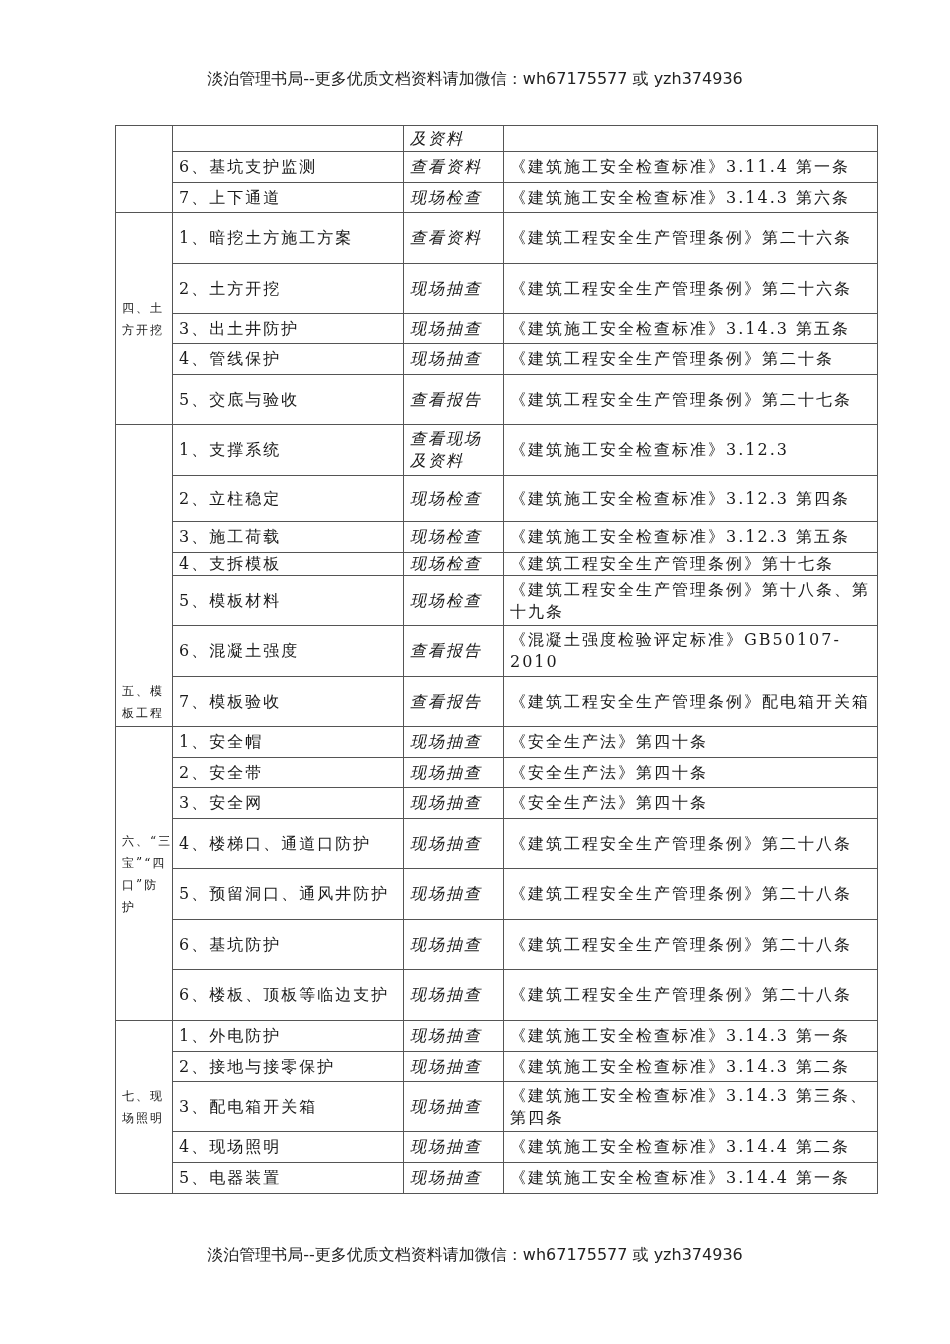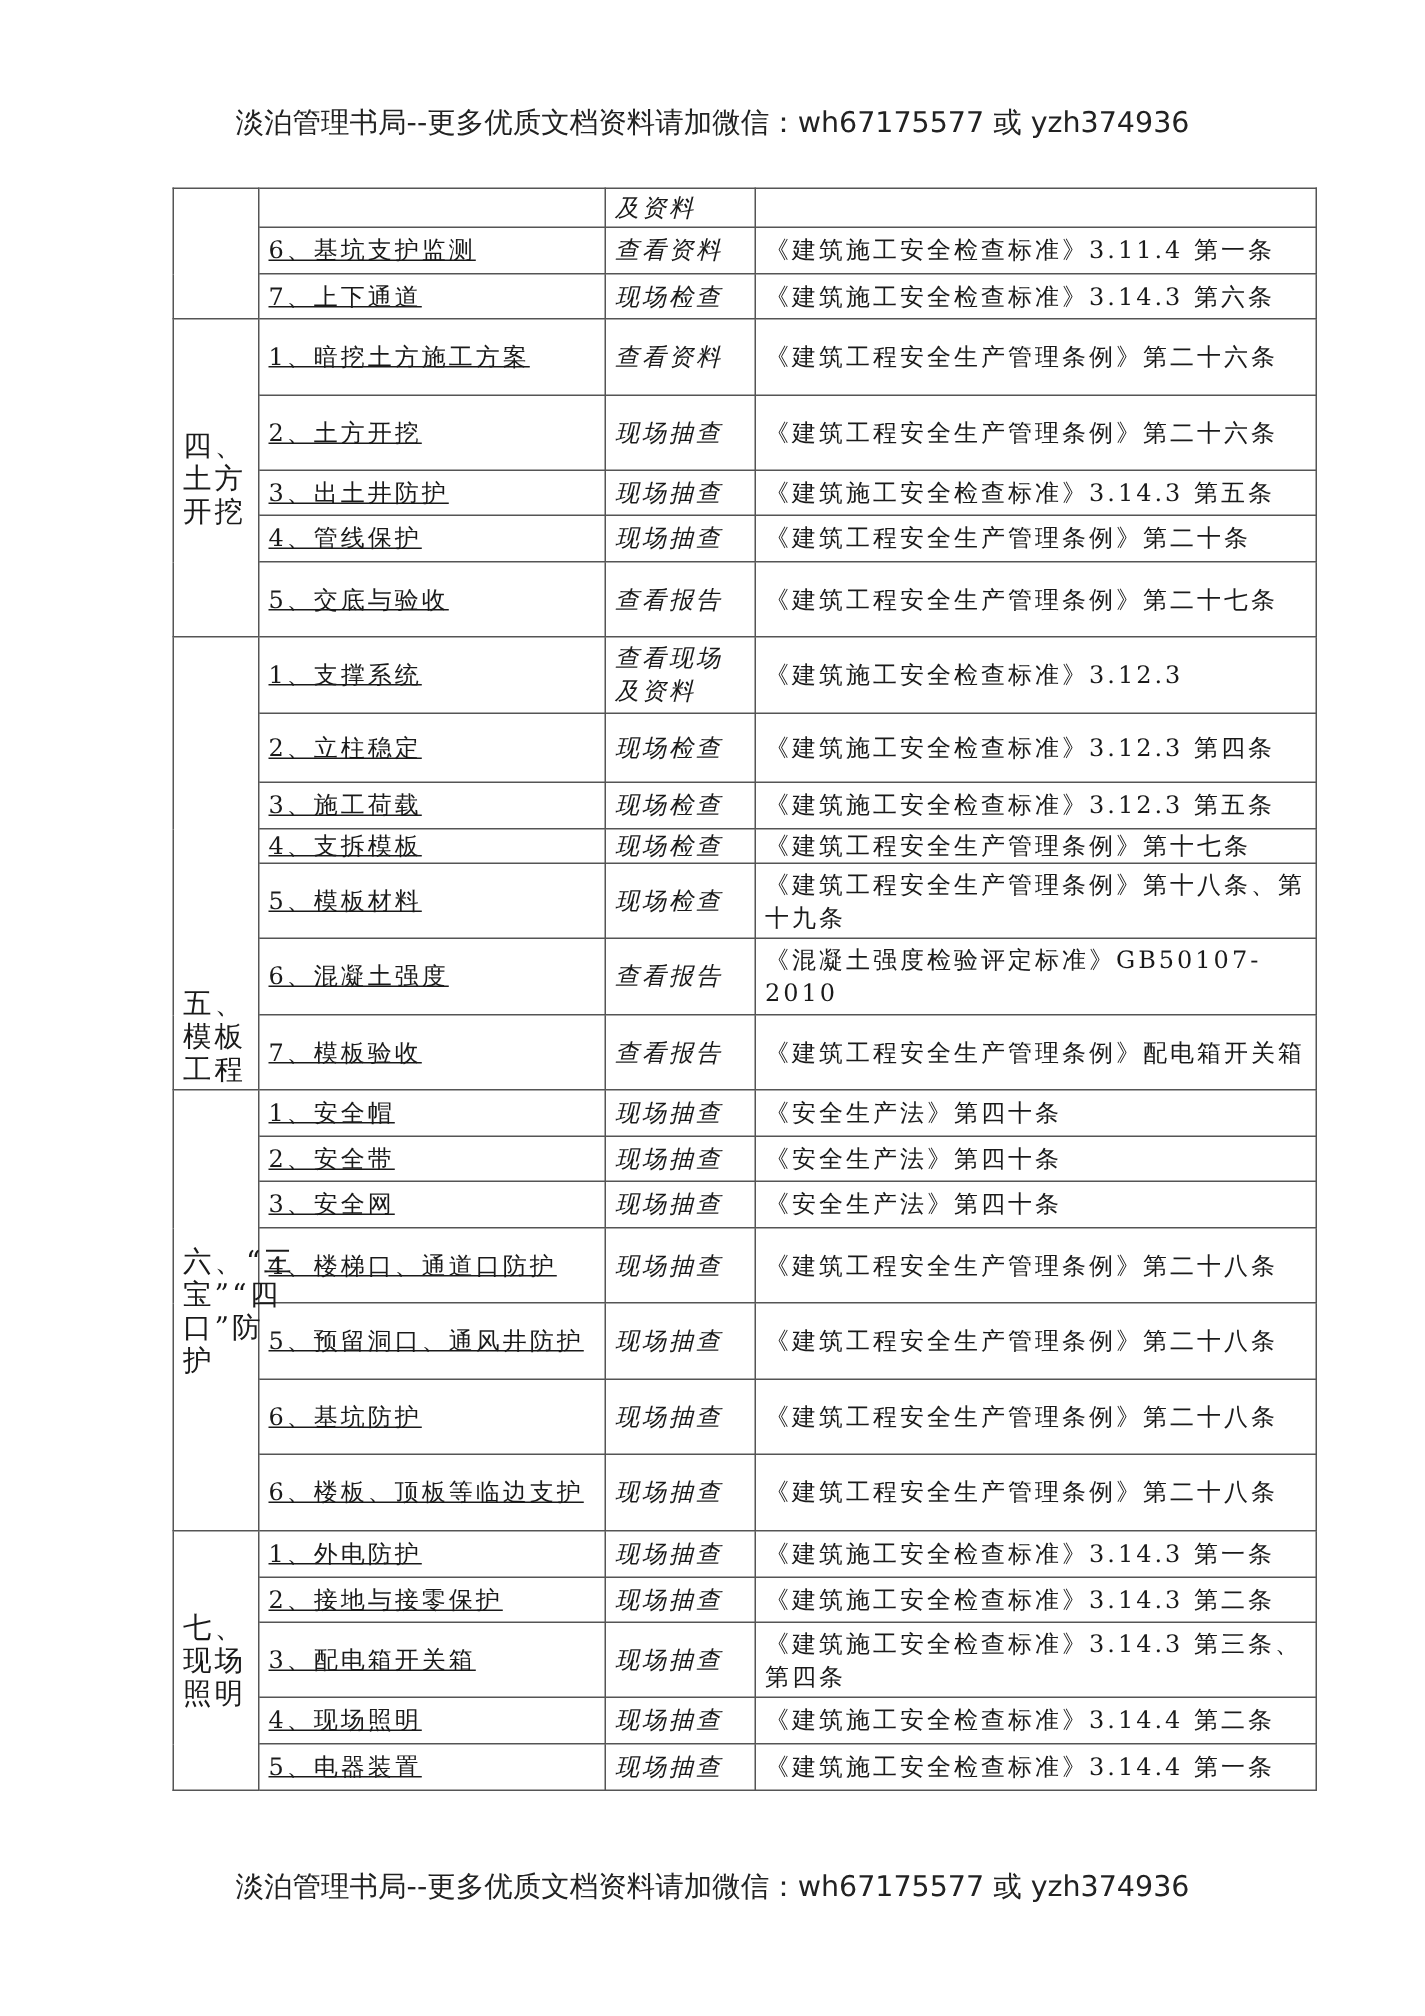--- a/index.html
+++ b/index.html
@@ -1,30 +1,30 @@
 <!DOCTYPE html>
 <html><head>
 <meta charset="utf-8">
 <style>
   html, body { margin: 0; padding: 0; background: #ffffff; }
   body { width: 950px; height: 1344px; position: relative; overflow: hidden;
          font-family: "DejaVu Serif", "Liberation Serif", serif; color: #1a1a1a; }
   .hdr, .ftr { position: absolute; left: 0; width: 950px; text-align: center;
-               font-family: "DejaVu Sans", "Liberation Sans", sans-serif; font-size: 19px; color: #222; }
+               font-family: "DejaVu Sans", "Liberation Sans", sans-serif; font-size: 16px; color: #222; }
   .hdr { top: 69px; }
   .ftr { top: 1245px; }
   table.grid { position: absolute; left: 115px; top: 125px; width: 762px;
                border-collapse: collapse; table-layout: fixed; font-size: 16px; }
   table.grid td { border: 1px solid #555; padding: 0 6px; vertical-align: middle;
                   line-height: 22px; letter-spacing: 2px; }
-  td.cat { text-align: left; padding-left: 8px; padding-right: 2px; letter-spacing: 0; font-size: 19px; line-height: 24px; }
+  td.cat { text-align: left; padding-left: 8px; padding-right: 2px; letter-spacing: 0; font-size: 12px; line-height: 24px; }
   td.cat.bottom { vertical-align: bottom; padding-bottom: 2px; margin-top: 25px; }
   td.method { padding-left: 8px; letter-spacing: 3px; font-style: italic; }
   td.ref { padding-left: 10px; letter-spacing: 1.5px; }
-  td.item { padding-left: 8px; text-decoration: underline; }
+  td.item { padding-left: 8px; }
 </style>
 </head>
 <body>
 
 <div class="hdr">淡泊管理书局--更多优质文档资料请加微信：wh67175577 或 yzh374936</div>
 
 <table class="grid">
   <colgroup>
     <col style="width:57px">
       <col style="width:231px">

